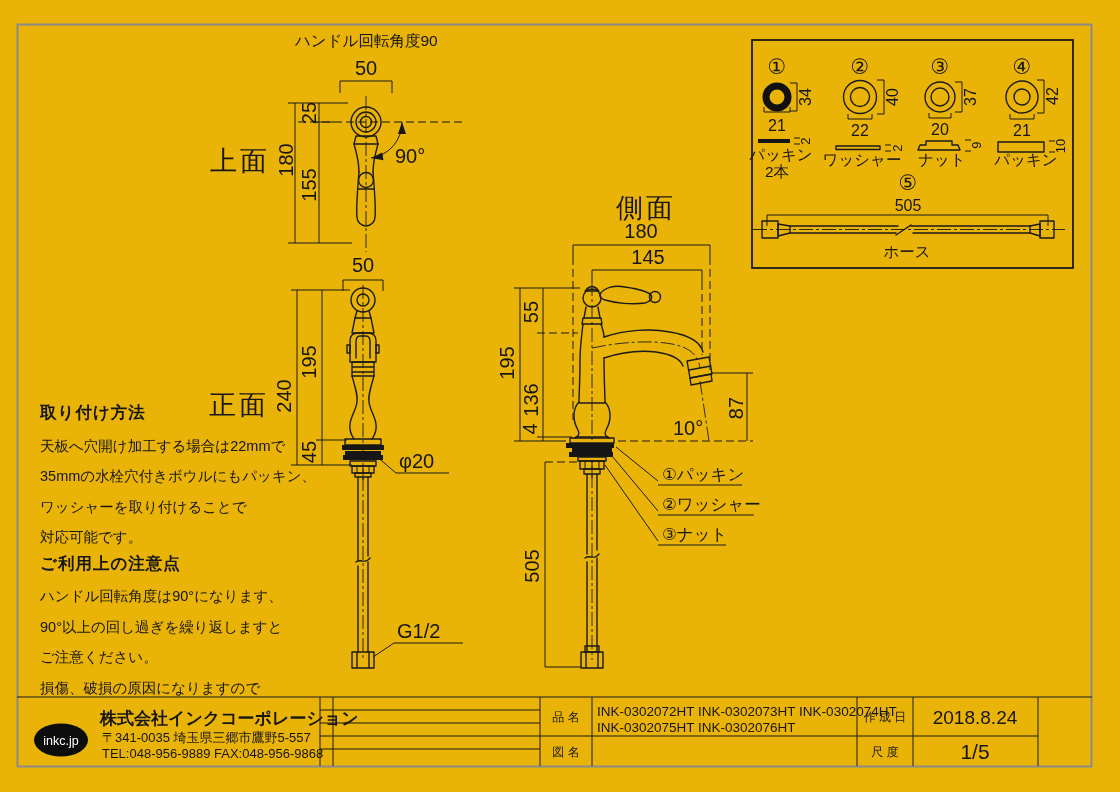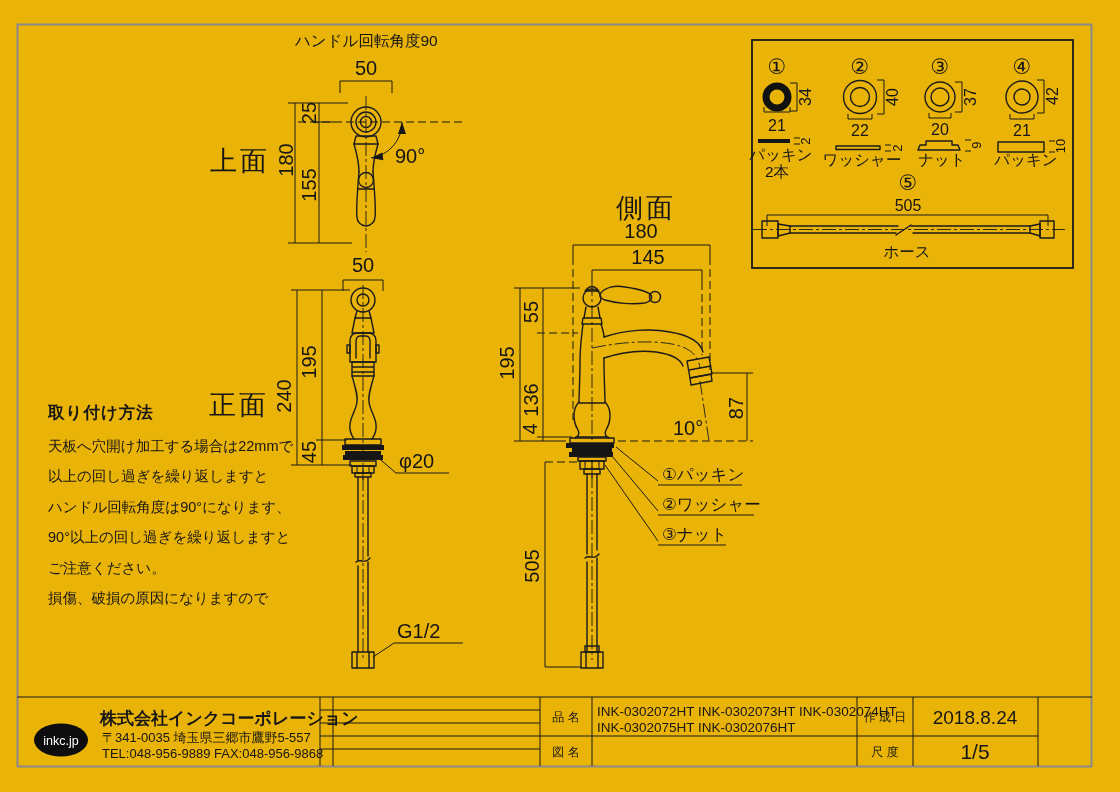--- a/index.html
+++ b/index.html
@@ -21,21 +21,21 @@
   .callout{font-size:16.5px;text-anchor:start}
   .pn{font-size:21px;text-anchor:middle}
   .pl{font-size:15.5px;text-anchor:middle}
   .tb-co{font-size:17px;font-weight:bold;text-anchor:start}
   .tb-ad{font-size:13px;text-anchor:start}
   .tb-lb{font-size:12px;text-anchor:middle}
   .tb-it{font-size:13.5px;text-anchor:start}
   .tb-dt{font-size:19px;text-anchor:middle}
   .tb-sc{font-size:21px;text-anchor:middle}
   .logo-t{font-size:12.5px;text-anchor:middle;fill:#ffffff}
-  .inst{position:absolute;left:48px;top:404px;width:320px;color:#161616;font-size:14.5px;line-height:1.0;}
+  .inst{position:absolute;left:40px;top:404px;width:320px;color:#161616;font-size:14.5px;line-height:1.0;}
   .inst .h{font-size:16.5px;font-weight:bold;margin:0 0 18px 0;letter-spacing:1px}
   .inst .h2{margin-top:10px}
   .inst .l{margin:16px 0 9px 0}
   .inst .l.tight{margin-bottom:5px}
 </style>
 </head>
 <body>
 
 <div class="sheet">
 <svg width="1120" height="792" viewBox="0 0 1120 792">
@@ -267,19 +267,22 @@
     <text class="tb-lb" x="885" y="721">作 成 日</text>
     <text class="tb-dt" x="975" y="724">2018.8.24</text>
     <text class="tb-lb" x="885" y="756">尺 度</text>
     <text class="tb-sc" x="975" y="759">1/5</text>
   </g>
 </svg>
 
   <div class="inst">
     <div class="h">取り付け方法</div>
     <div class="l">天板へ穴開け加工する場合は22mmで</div>
-    <div class="l tight">以上の回し過ぎを繰り返しますと</div>
+    <div class="l tight">35mmの水栓穴付きボウルにもパッキン、</div>
+    <div class="l tight">ワッシャーを取り付けることで</div>
+    <div class="l">対応可能です。</div>
+    <div class="h h2">ご利用上の注意点</div>
     <div class="l">ハンドル回転角度は90°になります、</div>
     <div class="l">90°以上の回し過ぎを繰り返しますと</div>
     <div class="l">ご注意ください。</div>
     <div class="l">損傷、破損の原因になりますので</div>
   </div>
 </div>
 
 </body></html>

